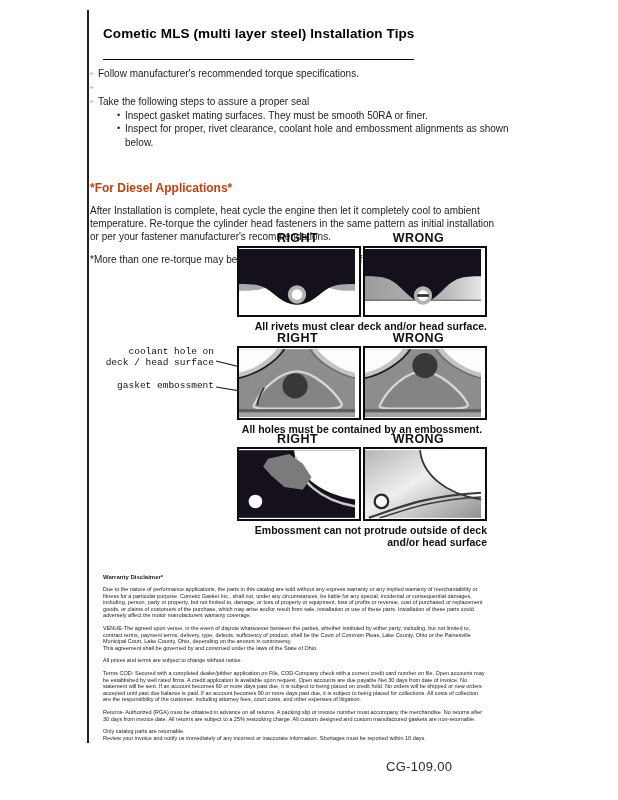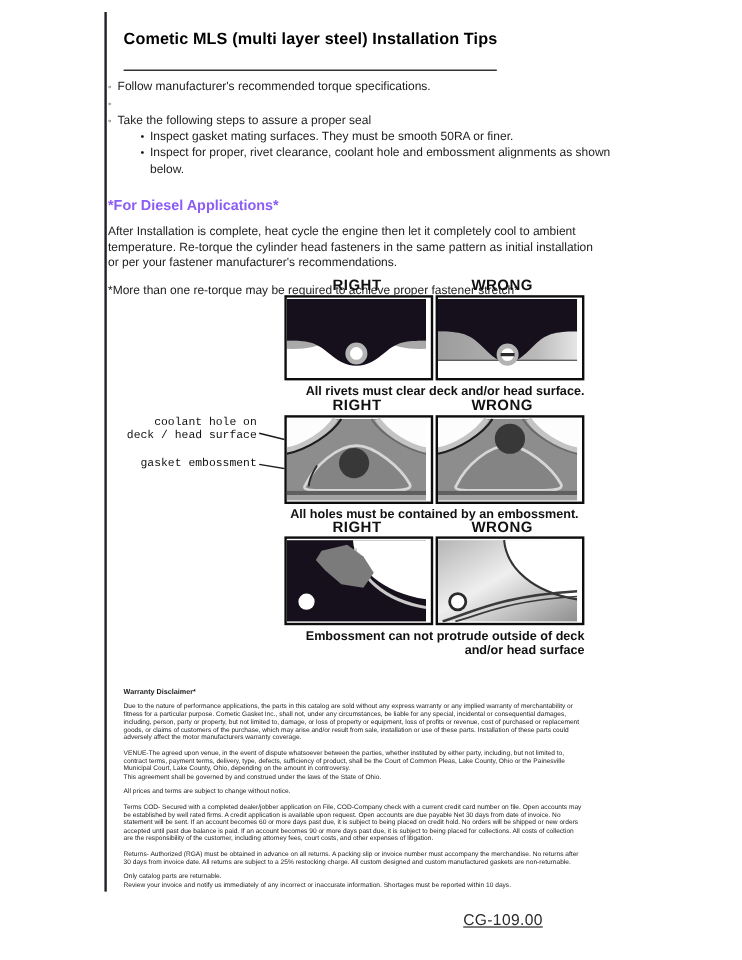--- a/index.html
+++ b/index.html
@@ -9,21 +9,21 @@
 
   
   .intro{position:absolute;left:90px;top:24px;width:445px;}
   .title{display:inline-block;margin-left:13px;font-size:13.5px;font-weight:bold;color:#000;
          border-bottom:1.6px solid #000;padding-bottom:18px;letter-spacing:.1px;}
   .bullets{margin-top:7px;font-size:10px;line-height:13.3px;}
   .brow{display:flex;}
   .bmark{width:8px;flex:0 0 8px;font-size:8px;line-height:14px;color:#1c1c1c;}
   .srow{display:flex;margin-left:27px;}
   .smark{width:8px;flex:0 0 8px;font-size:9px;line-height:13px;color:#1c1c1c;}
-  .diesel-h{margin-top:16px;font-size:12px;font-weight:bold;color:#8b5cf6;}
+  .diesel-h{margin-top:32px;font-size:12px;font-weight:bold;color:#c2410c;}
   .para{margin-top:9px;font-size:10px;line-height:13.3px;white-space:pre-line;}
 
   
   .drow{position:absolute;}
   .lblrow{display:flex;justify-content:flex-start;width:250px;}
   .lbl{width:121px;text-align:center;font-size:12.5px;font-weight:bold;letter-spacing:.4px;color:#111;}
   .panels{display:flex;justify-content:space-between;width:250px;margin-top:1px;}
   .panel{width:120px;border:2px solid #0d0d0d;background:#fff;}
   .panel svg{display:block;}
   .dcap{margin-top:3px;font-size:10.5px;font-weight:bold;color:#111;white-space:pre-line;line-height:12px;text-align:right;}
@@ -35,21 +35,21 @@
   .sidelbl{position:absolute;text-align:right;font-size:9.5px;line-height:11px;color:#111;white-space:pre-line;font-family:Liberation Mono, monospace;}
   .lbl-coolant{left:0;top:15px;width:124px;}
   .lbl-emboss{left:0;top:49px;width:124px;}
   .ptr{position:absolute;left:0;top:0;}
   .row3{left:237px;top:432px;width:250px;}
 
   
   .legal{position:absolute;left:103px;top:574px;width:415px;color:#222;}
   .legal-h{font-size:6px;font-weight:bold;margin-bottom:6px;}
   .lp{font-size:5.5px;line-height:6.6px;margin-bottom:6px;white-space:pre-line;}
-  .docnum{position:absolute;left:386px;top:759px;font-size:13px;letter-spacing:.3px;color:#2b2b2b;text-decoration:underline;}
+  .docnum{position:absolute;left:386px;top:759px;font-size:13px;letter-spacing:.3px;color:#2b2b2b;}
 </style>
 </head>
 <body>
 
 <div class="page">
   <div class="left-rule"></div>
 
   <div class="intro">
     <span class="title">Cometic MLS (multi layer steel) Installation Tips</span>
     <div class="bullets">

